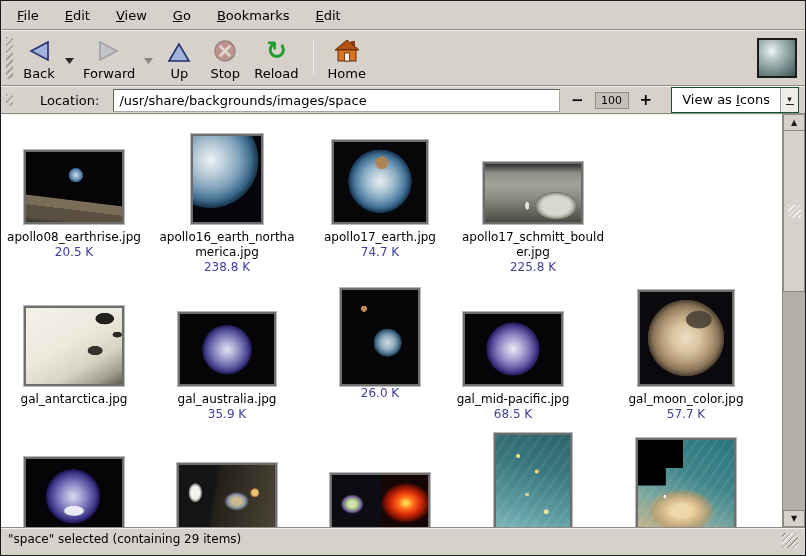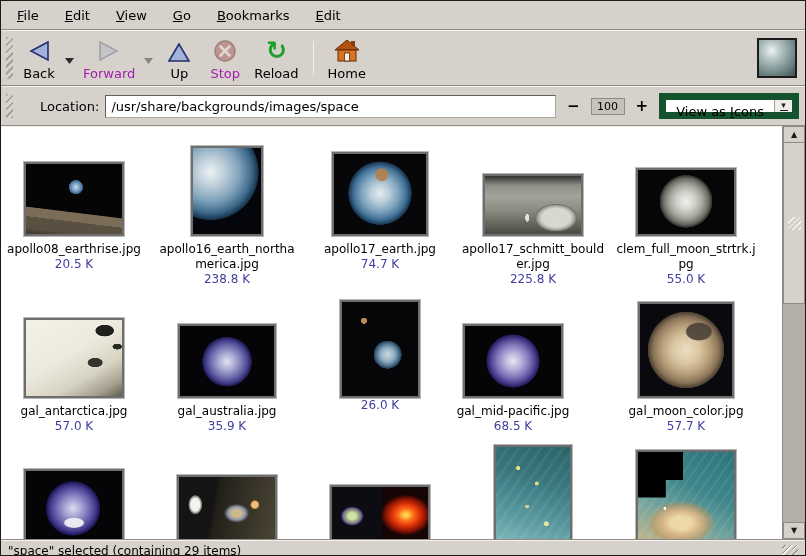--- a/index.html
+++ b/index.html
@@ -29,50 +29,50 @@
   .grip{
     width:7px;align-self:stretch;margin:4px 3px;
     background:repeating-linear-gradient(135deg,#9a968e 0 2px,transparent 2px 5px);
     opacity:.8;
   }
   .tbtn{
     display:flex;flex-direction:column;align-items:center;justify-content:flex-end;
     min-width:46px;padding:3px 6px 2px;font-size:13px;gap:3px;
   }
   .tbtn .ticon{height:26px;display:flex;align-items:flex-end;justify-content:center;}
-  .tbtn.disabled{color:#a21caf;}
+  .tbtn.disabled{color:#000000;}
   .tbtn.disabled .ticon{opacity:.45;filter:grayscale(35%);}
   .chevron{padding:0 3px;margin-top:6px;display:flex;align-items:center;}
   .tsep{width:1px;align-self:stretch;margin:8px 8px;background:#9a968e;border-right:1px solid #f2f0ec;}
   .reload-glyph{font-size:25px;line-height:24px;font-weight:bold;color:#1f9e2e;}
   .spacer{flex:1;}
   .throbber{
     width:40px;height:40px;border:2px solid #1c1c1c;margin-right:2px;
     background:radial-gradient(circle at 35% 30%,#eef4f4 0%,#b9c6c6 25%,#84999a 55%,#5a7071 80%,#3e5253 100%);
   }
   
   .locationbar{
-    height:40px;display:flex;align-items:center;
+    height:28px;display:flex;align-items:center;
     background:#d6d2cb;border-top:1px solid #f4f2ee;border-bottom:1px solid #8f8b83;
     padding:3px 6px 3px 2px;gap:6px;
   }
   .loc-label{font-size:13px;margin-left:18px;white-space:nowrap;}
   .loc-input{
     flex:1;height:23px;border:1px solid #636058;border-bottom-color:#aaa79f;border-right-color:#aaa79f;
     background:#fff;font-family:"DejaVu Sans","Liberation Sans",sans-serif;
-    font-size:13px;padding:2px 5px;color:#000;max-width:498px;
+    font-size:13px;padding:2px 5px;color:#000;max-width:498px;margin-left:8px;
   }
   .zoom-btn{font-size:15px;font-weight:bold;padding:0 5px;cursor:default;}
   .zoom-value{
     width:34px;height:17px;background:#c6c2ba;border:1px solid #8f8b83;
     font-size:11px;text-align:center;line-height:15px;
   }
   .combo{
-    display:flex;align-items:stretch;height:26px;
-    border:7px solid #14532d;background:#fff;
+    display:flex;align-items:stretch;height:26px;margin-left:8px;
+    border:1px solid #14532d;background:#fff;
   }
   .combo-label{font-size:13px;padding:4px 10px;white-space:nowrap;}
   .combo-label .uval{display:inline-block;}
   .combo-label .uval::first-letter{text-decoration:underline;}
   .combo-arrow{
     width:18px;border-left:1px solid #a3a099;display:flex;flex-direction:column;
     align-items:center;justify-content:center;background:#efede9;font-size:9px;line-height:7px;color:#222;
   }
   .combo-arrow .bar{width:8px;border-bottom:1px solid #222;margin-top:1px;}
   
@@ -298,34 +298,26 @@
         <div class="fname">apollo17_earth.jpg</div>
         <div class="fsize">74.7 K</div>
       </div>
       <div class="cell" style="left:459px;top:17px">
         <div class="twrap r1">
             <div class="thumb t3"></div>
           </div>
         <div class="fname">apollo17_schmitt_boulder.jpg</div>
         <div class="fsize">225.8 K</div>
       </div>
-      <div class="cell" style="left:612px;top:17px">
-        <div class="twrap r1">
-            <div class="thumb t4"></div>
-          </div>
-        <div class="fname">clem_full_moon_strtrk.jpg</div>
-        <div class="fsize">55.0 K</div>
-      </div>
 
       <div class="cell" style="left:0px;top:171px">
         <div class="twrap r2">
             <div class="thumb t5"></div>
           </div>
         <div class="fname">gal_antarctica.jpg</div>
-        <div class="fsize">57.0 K</div>
       </div>
       <div class="cell" style="left:153px;top:171px">
         <div class="twrap r2">
             <div class="thumb t6"></div>
           </div>
         <div class="fname">gal_australia.jpg</div>
         <div class="fsize">35.9 K</div>
       </div>
       <div class="cell" style="left:306px;top:171px">
         <div class="twrap r2">

